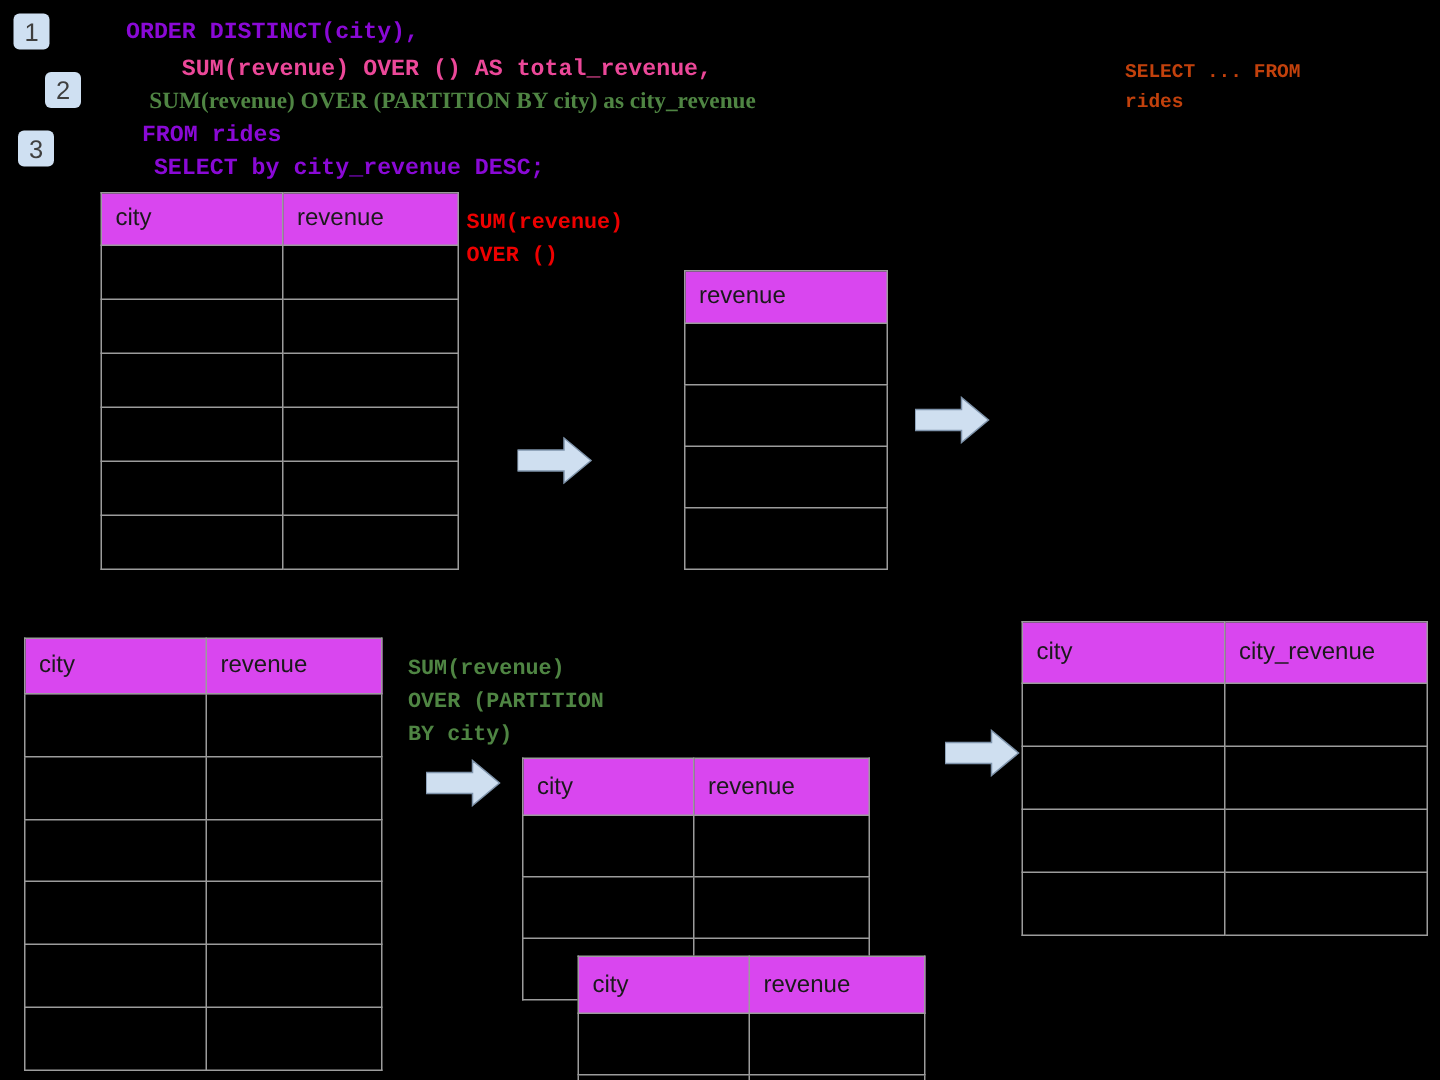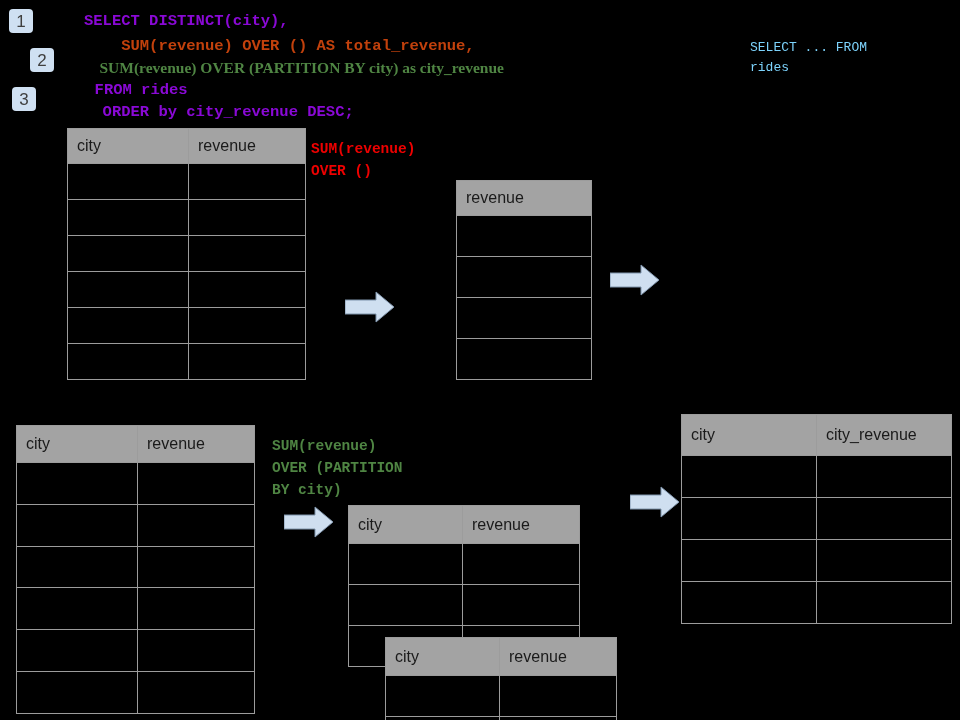--- a/index.html
+++ b/index.html
@@ -43,31 +43,31 @@
   .code {
     position: absolute;
     font-family: "Liberation Mono", monospace;
     font-size: 15.5px;
     line-height: 22px;
     white-space: pre;
     letter-spacing: 0px;
     font-weight: bold;
   }
   .c-purple { color: #8a09d6; }
-  .c-red    { color: #c2410c; }
+  .c-red    { color: #ec4899; }
   .c-green  { color: #4f8543; font-family: Liberation Serif, serif; }
 
   .side-label {
     position: absolute;
     font-family: "Liberation Mono", monospace;
     font-size: 13px;
     line-height: 20px;
-    font-weight: normal;
+    font-weight: bold;
     white-space: pre;
-    color: #7dd3fc;
+    color: #c2410c;
   }
 
   .annot {
     position: absolute;
     font-family: "Liberation Mono", monospace;
     font-size: 14.5px;
     line-height: 22px;
     font-weight: bold;
     white-space: pre;
   }
@@ -80,21 +80,21 @@
     background: #000000;
   }
   .tbl td, .tbl th {
     border: 1px solid #9c9c9c;
     padding: 0;
     margin: 0;
     background: #000000;
     box-sizing: border-box;
   }
   .tbl th {
-    background: #a3a3a3;
+    background: #d946ef;
     color: #1a1a1a;
     font-family: "Liberation Sans", sans-serif;
     font-weight: normal;
     font-size: 16px;
     text-align: left;
     padding-left: 9px;
     border-color: #9c9c9c;
   }
 
   
@@ -110,25 +110,25 @@
   <div class="badge" style="left:9px; top:9px;">
     <span>1</span>
   </div>
   <div class="badge" style="left:30px; top:48px;">
     <span>2</span>
   </div>
   <div class="badge" style="left:12px; top:87px;">
     <span>3</span>
   </div>
 
-  <div class="code c-purple" style="left:84px; top:10px;">SELECT DISTINCT(city),</div>
+  <div class="code c-purple" style="left:84px; top:10px;">ORDER DISTINCT(city),</div>
   <div class="code c-red" style="left:84px; top:35px;">    SUM(revenue) OVER () AS total_revenue,</div>
   <div class="code c-green" style="left:84px; top:57px;">    SUM(revenue) OVER (PARTITION BY city) as city_revenue</div>
   <div class="code c-purple" style="left:76px; top:79px;">  FROM rides</div>
-  <div class="code c-purple" style="left:84px; top:101px;">  ORDER by city_revenue DESC;</div>
+  <div class="code c-purple" style="left:84px; top:101px;">  SELECT by city_revenue DESC;</div>
 
   <div class="side-label" style="left:750px; top:38px;">SELECT ... FROM
 rides</div>
 
   <div class="annot" style="left:311px; top:138px; color:#ee0000;">SUM(revenue)
 OVER ()</div>
 
   <div class="annot" style="left:272px; top:435px; color:#4f8543;">SUM(revenue)
 OVER (PARTITION
 BY city)</div>

